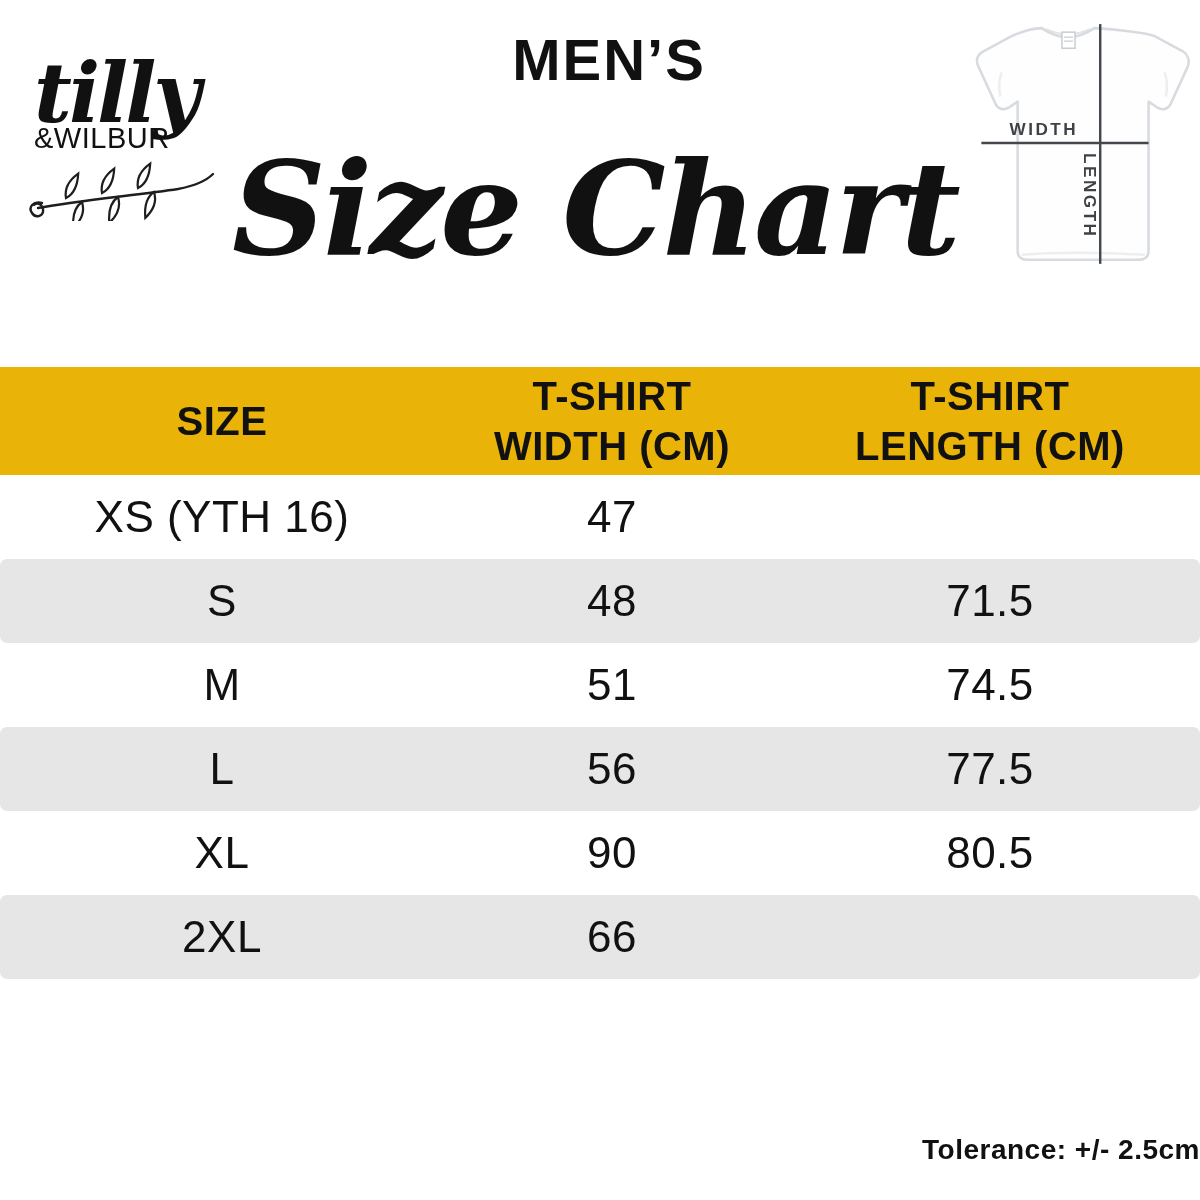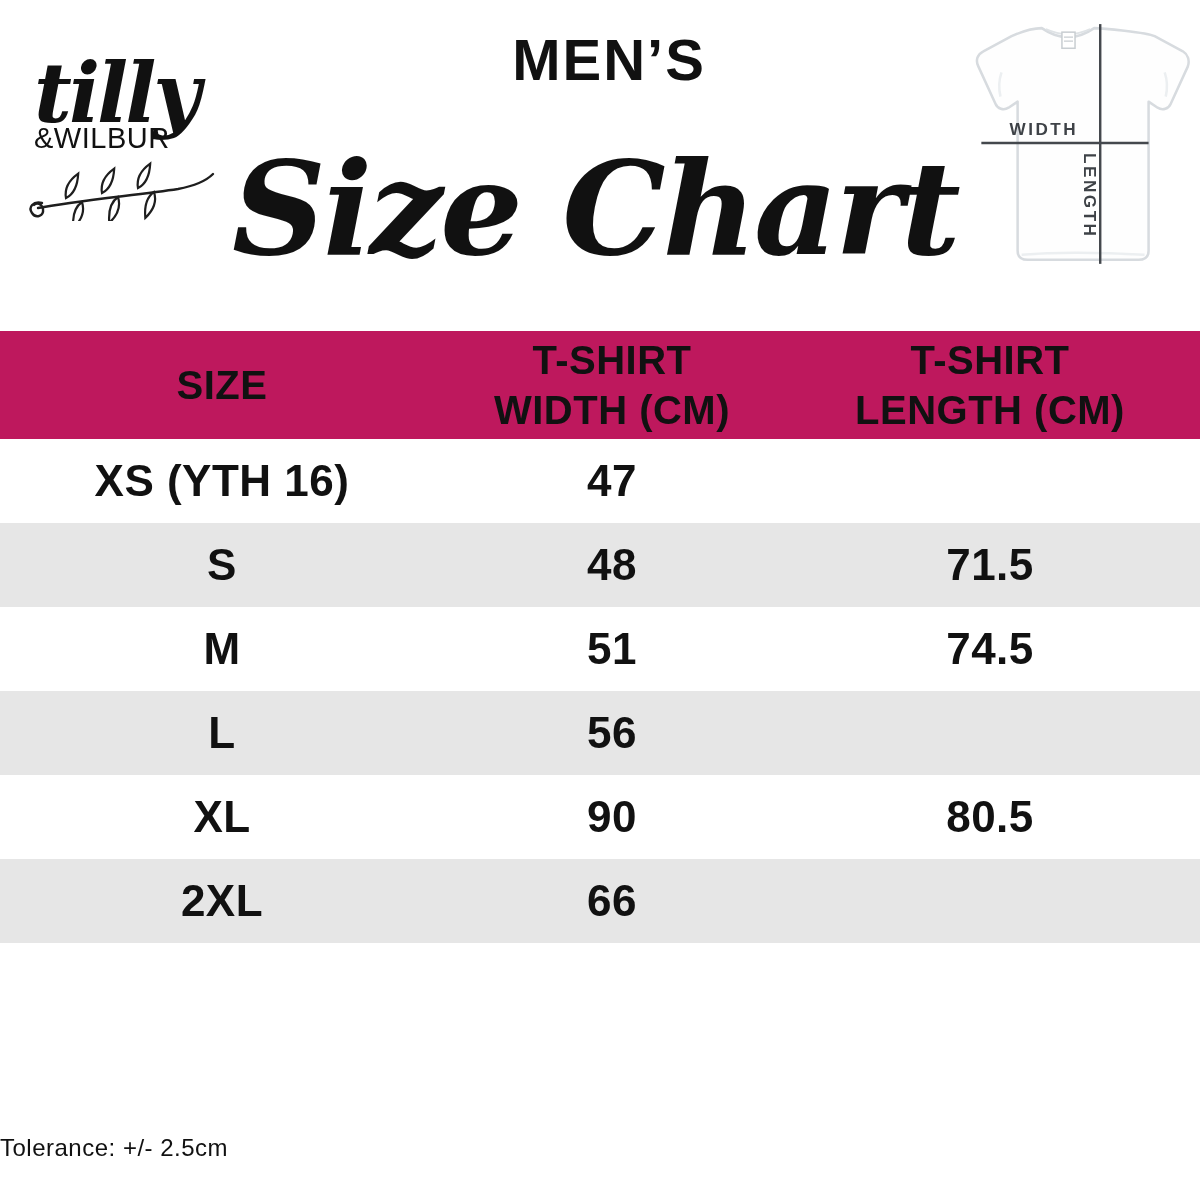--- a/index.html
+++ b/index.html
@@ -29,29 +29,29 @@
   }
   
   .tshirt-wrap{position:absolute;left:948px;top:12px;width:244px;height:272px;}
   .diagram-label{
     font-family:"Liberation Sans",sans-serif;font-size:17px;font-weight:bold;
     letter-spacing:2.5px;fill:#3e4247;
   }
   
   .size-table{position:absolute;left:0;top:331px;width:1200px;}
   .t-row{display:grid;grid-template-columns:37% 28% 35%;align-items:center;text-align:center;}
-  .t-row.header{height:108px;background:#be185d;font-size:40px;font-weight:bold;line-height:1.25;}
-  .t-row.data{height:84px;font-size:44px;font-weight:bold;}
+  .t-row.header{height:108px;background:#eab308;font-size:40px;font-weight:bold;line-height:1.25;margin-top:36px;}
+  .t-row.data{height:84px;font-size:44px;font-weight:normal;border-radius:7px;}
   .t-row.alt{background:#e6e6e6;}
   .h-cell{white-space:pre-line;letter-spacing:0.5px;}
   .cell{letter-spacing:0.5px;}
   
   .tolerance-note{
-    position:absolute;top:1134px;left:0;width:1200px;text-align:left;
-    font-size:24px;font-weight:normal;letter-spacing:0.5px;
+    position:absolute;top:1134px;left:0;width:1200px;text-align:right;
+    font-size:28px;font-weight:bold;letter-spacing:0.5px;
   }
 </style>
 </head>
 <body>
 
 <div class="page">
 
   <div class="logo">
     <div class="brand-script">tilly</div>
     <div class="brand-caps">&amp;WILBUR</div>
@@ -120,20 +120,21 @@
       <div class="cell">71.5</div>
     </div>
     <div class="t-row data">
       <div class="cell">M</div>
       <div class="cell">51</div>
       <div class="cell">74.5</div>
     </div>
     <div class="t-row data alt">
       <div class="cell">L</div>
       <div class="cell">56</div>
+      <div class="cell">77.5</div>
     </div>
     <div class="t-row data">
       <div class="cell">XL</div>
       <div class="cell">90</div>
       <div class="cell">80.5</div>
     </div>
     <div class="t-row data alt">
       <div class="cell">2XL</div>
       <div class="cell">66</div>
     </div>

